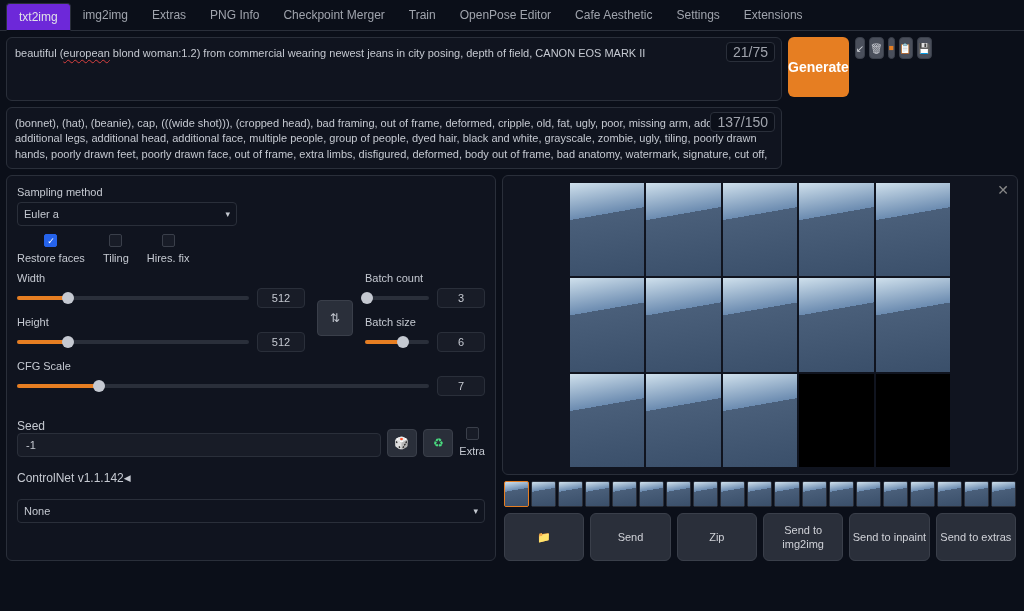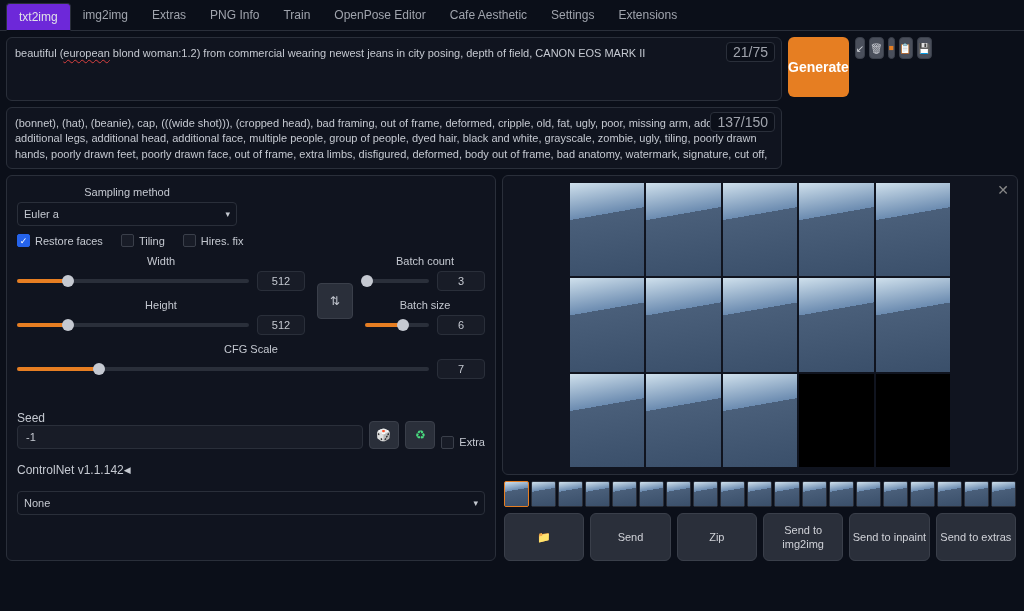--- a/index.html
+++ b/index.html
@@ -17,28 +17,28 @@
 .icon-btn { flex: 1; background: #4a4f5b; border: 1px solid #3a3f4a; border-radius: 4px; height: 22px; display: flex; align-items: center; justify-content: center; cursor: pointer; font-size: 10px; color: #d0d2d8; }
 .styles-row { display: flex; gap: 6px; align-items: flex-end; }
 .styles-select { flex: 1; }
 .styles-select label { font-size: 11px; color: #a0a4ad; display: block; margin-bottom: 2px; }
 .select { width: 100%; background: #10141f; border: 1px solid #2a2f3a; border-radius: 4px; padding: 4px 6px; color: #c5c9d1; font-size: 11px; height: 24px; display: flex; align-items: center; justify-content: space-between; cursor: pointer; }
 .refresh-btn { width: 26px; height: 26px; background: #2a2f3a; border: 1px solid #3a3f4a; border-radius: 4px; display: flex; align-items: center; justify-content: center; cursor: pointer; }
 .lower { display: flex; gap: 6px; padding: 0 6px 6px 6px; }
 .settings-panel { width: 490px; background: #10141f; border: 1px solid #2a2f3a; border-radius: 6px; padding: 10px; display: flex; flex-direction: column; gap: 8px; }
 .row { display: flex; gap: 12px; align-items: flex-start; }
 .field { flex: 1; }
-.field label { font-size: 11px; color: #c5c9d1; display: block; margin-bottom: 4px; text-align: center; }
+.field label { font-size: 11px; color: #c5c9d1; display: block; margin-bottom: 4px; }
 .slider-row { display: flex; align-items: center; gap: 8px; }
 .slider { flex: 1; height: 4px; background: #2a2f3a; border-radius: 2px; position: relative; cursor: pointer; }
 .slider-fill { height: 100%; background: #e67e22; border-radius: 2px; position: absolute; left: 0; }
 .slider-thumb { width: 12px; height: 12px; background: #c5c9d1; border-radius: 50%; position: absolute; top: -4px; transform: translateX(-50%); }
 .num-box { width: 48px; background: #181c27; border: 1px solid #2a2f3a; border-radius: 4px; padding: 3px 6px; text-align: center; font-size: 11px; color: #c5c9d1; }
 .checkbox-row { display: flex; gap: 18px; }
-.cb { display: flex; align-items: center; gap: 5px; cursor: pointer; font-size: 11px; }
+.cb { display: flex; align-items: center; gap: 5px; cursor: pointer; font-size: 11px; flex-direction: column; }
 .cbx { width: 13px; height: 13px; background: #181c27; border: 1px solid #3a3f4a; border-radius: 2px; display: flex; align-items: center; justify-content: center; }
 .cbx.checked { background: #2563eb; border-color: #2563eb; }
 .cbx.checked::after { content: "✓"; color: #fff; font-size: 9px; }
 .swap-btn { width: 36px; height: 36px; background: #2a2f3a; border: 1px solid #3a3f4a; border-radius: 4px; display: flex; align-items: center; justify-content: center; cursor: pointer; align-self: center; margin-top: 12px; }
 .seed-row { display: flex; gap: 6px; align-items: flex-end; }
 .seed-input { flex: 1; }
 .seed-input input { width: 100%; background: #181c27; border: 1px solid #2a2f3a; border-radius: 4px; padding: 5px 8px; color: #c5c9d1; font-size: 11px; }
 .small-btn { width: 30px; height: 28px; background: #2a2f3a; border: 1px solid #3a3f4a; border-radius: 4px; display: flex; align-items: center; justify-content: center; cursor: pointer; font-size: 12px; }
 .accordion { display: flex; justify-content: flex-start; align-items: center; padding: 6px 0; cursor: pointer; font-size: 12px; }
 .gallery-panel { flex: 1; display: flex; flex-direction: column; gap: 6px; }
@@ -59,20 +59,21 @@
 .red-underline { text-decoration: underline wavy #d94040 1px; text-underline-offset: 2px; }
 </style>
 </head>
 <body>
 
 <div class="tabs">
   <div class="tab active">txt2img</div>
   <div class="tab">img2img</div>
   <div class="tab">Extras</div>
   <div class="tab">PNG Info</div>
+  <div class="tab">Checkpoint Merger</div>
   <div class="tab">Train</div>
   <div class="tab">OpenPose Editor</div>
   <div class="tab">Cafe Aesthetic</div>
   <div class="tab">Settings</div>
   <div class="tab">Extensions</div>
 </div>
 
 <div class="main">
   <div class="left-col">
     <div class="prompt-box">

